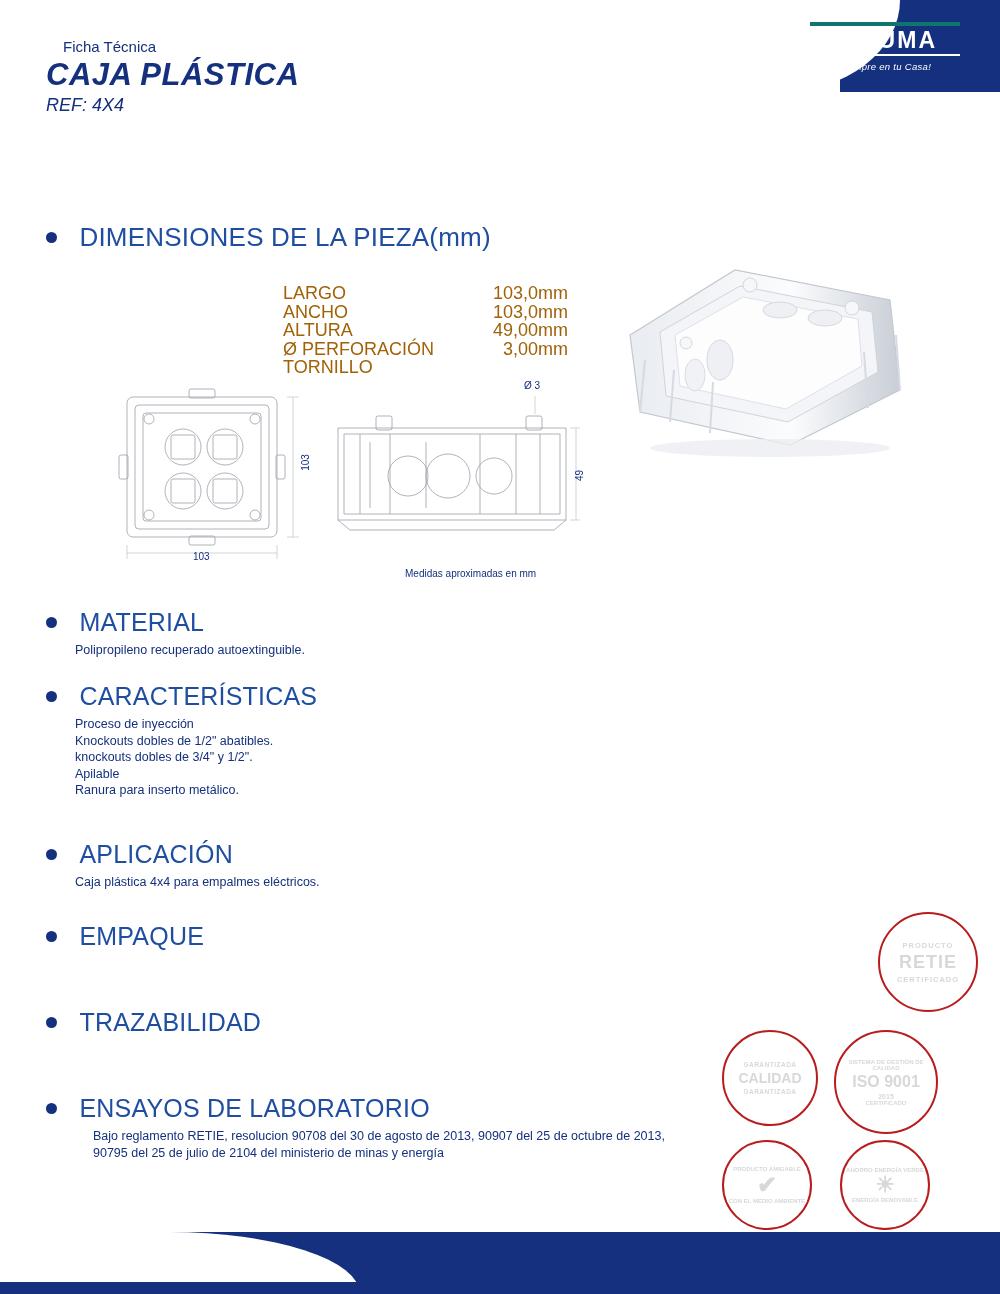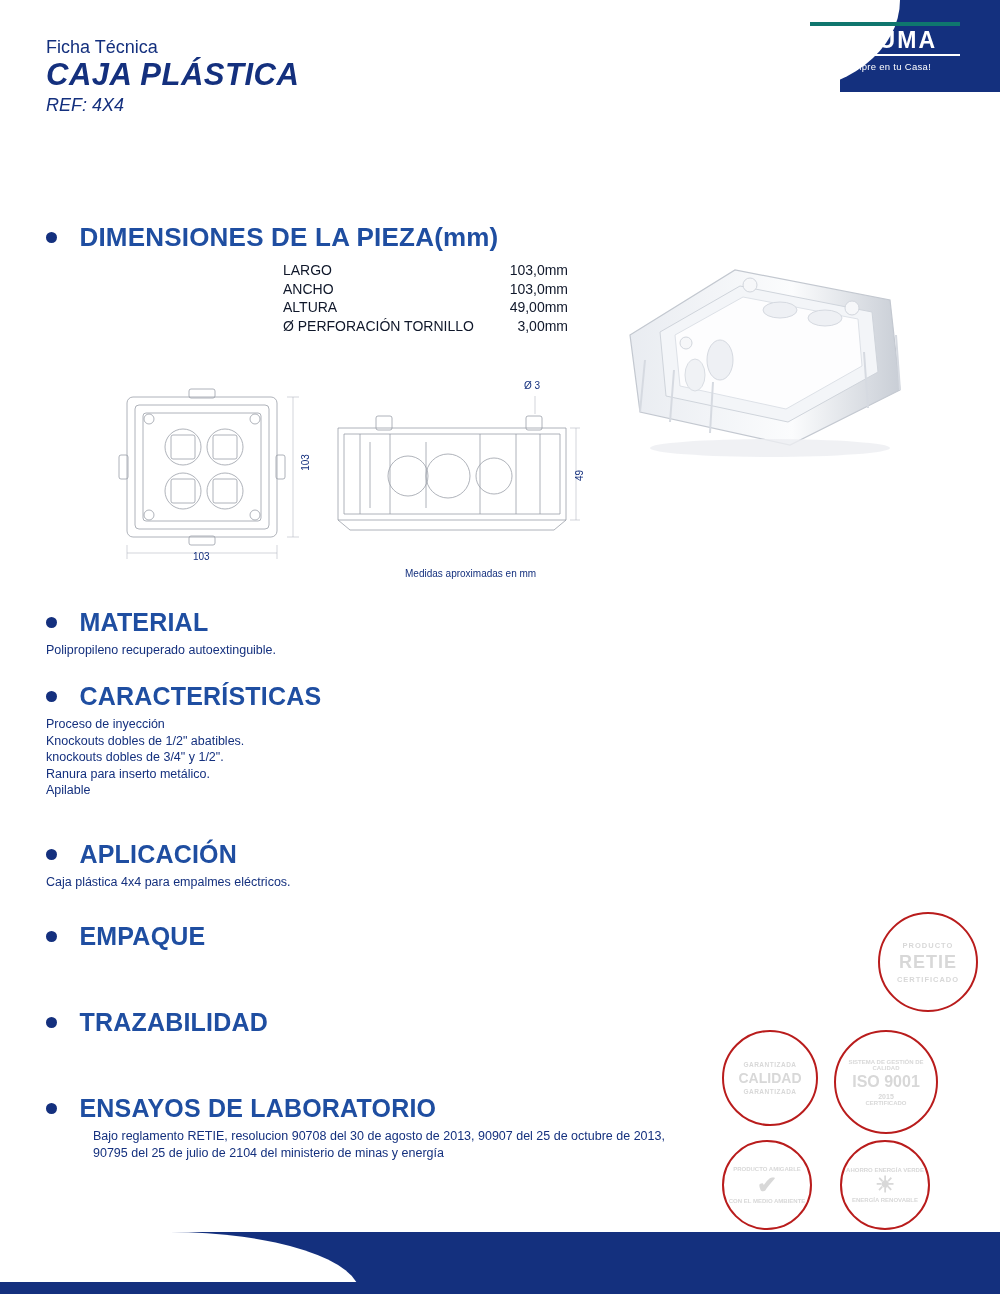--- a/index.html
+++ b/index.html
@@ -26,48 +26,48 @@
   }
   .logo-box{
     position:absolute;right:40px;top:22px;width:150px;text-align:center;
   }
   .logo-main{
     color:#ffffff;font-size:23px;font-weight:bold;letter-spacing:2px;
     border-top:4px solid #0f766e;border-bottom:2px solid #fff;
     padding:2px 0 2px 0;line-height:24px;
   }
   .logo-sub{
-    color:#ffffff;font-size:9.5px;margin-top:5px;letter-spacing:.3px;
+    color:#ffffff;font-size:9.5px;font-style:italic;margin-top:5px;letter-spacing:.3px;
   }
   .title-wrap{position:absolute;left:46px;top:36px;}
-  .t-ficha{font-size:18px;color:#14307e;font-weight:normal;line-height:22px;}
+  .t-ficha{font-size:15px;color:#14307e;font-weight:normal;line-height:22px;margin-left:17px;}
   .t-main{font-size:31px;color:#14307e;font-weight:bold;font-style:italic;line-height:34px;letter-spacing:.5px;}
   .t-ref{font-size:18px;color:#14307e;font-style:italic;line-height:22px;margin-top:2px;}
 
   
   .sec{position:absolute;}
   .bullet{
     display:inline-block;width:11px;height:11px;border-radius:50%;
     background:#14307e;vertical-align:middle;margin-right:18px;
   }
   .sec-title{
     display:inline-block;vertical-align:middle;
-    font-size:25px;color:#1f4ea1;font-weight:bold;letter-spacing:.2px;
+    font-size:25px;color:#1f4ea1;font-weight:normal;letter-spacing:.2px;
   }
   .sec-title.big{font-size:26px;}
   .body-txt{
-    margin-top:5px;
+    margin-left:29px;margin-top:5px;
     font-size:12.5px;color:#14307e;line-height:16.5px;
   }
   .body-txt.indent{margin-left:47px;}
 
   
   .dim-table{
-    position:absolute;left:283px;top:261px;width:285px;
-    font-size:14px;color:#0f172a;
+    position:absolute;left:283px;top:284px;width:285px;
+    font-size:18px;color:#a16207;
   }
   .dim-row{display:flex;justify-content:space-between;line-height:18.5px;}
   .dim-row .lbl{text-align:left;}
   .dim-row .val{text-align:right;width:90px;}
 
   
   .photo{
     position:absolute;left:600px;top:240px;width:350px;height:220px;
   }
   
@@ -241,22 +241,22 @@
   <span class="sec-title">MATERIAL</span>
   <div class="body-txt">Polipropileno recuperado autoextinguible.</div>
 </div>
 
 <div class="sec" style="left:46px;top:682px;width:600px;">
   <span class="bullet"></span>
   <span class="sec-title">CARACTERÍSTICAS</span>
   <div class="body-txt">Proceso de inyección</div>
   <div class="body-txt" style="margin-top:0;">Knockouts dobles de 1/2" abatibles.</div>
   <div class="body-txt" style="margin-top:0;">knockouts dobles de 3/4" y 1/2".</div>
+  <div class="body-txt" style="margin-top:0;">Apilable</div>
   <div class="body-txt" style="margin-top:0;">Ranura para inserto metálico.</div>
-  <div class="body-txt" style="margin-top:0;">Apilable</div>
 </div>
 
 <div class="sec" style="left:46px;top:840px;width:600px;">
   <span class="bullet"></span>
   <span class="sec-title">APLICACIÓN</span>
   <div class="body-txt">Caja plástica 4x4 para empalmes eléctricos.</div>
 </div>
 
 <div class="sec" style="left:46px;top:922px;width:600px;">
   <span class="bullet"></span>

